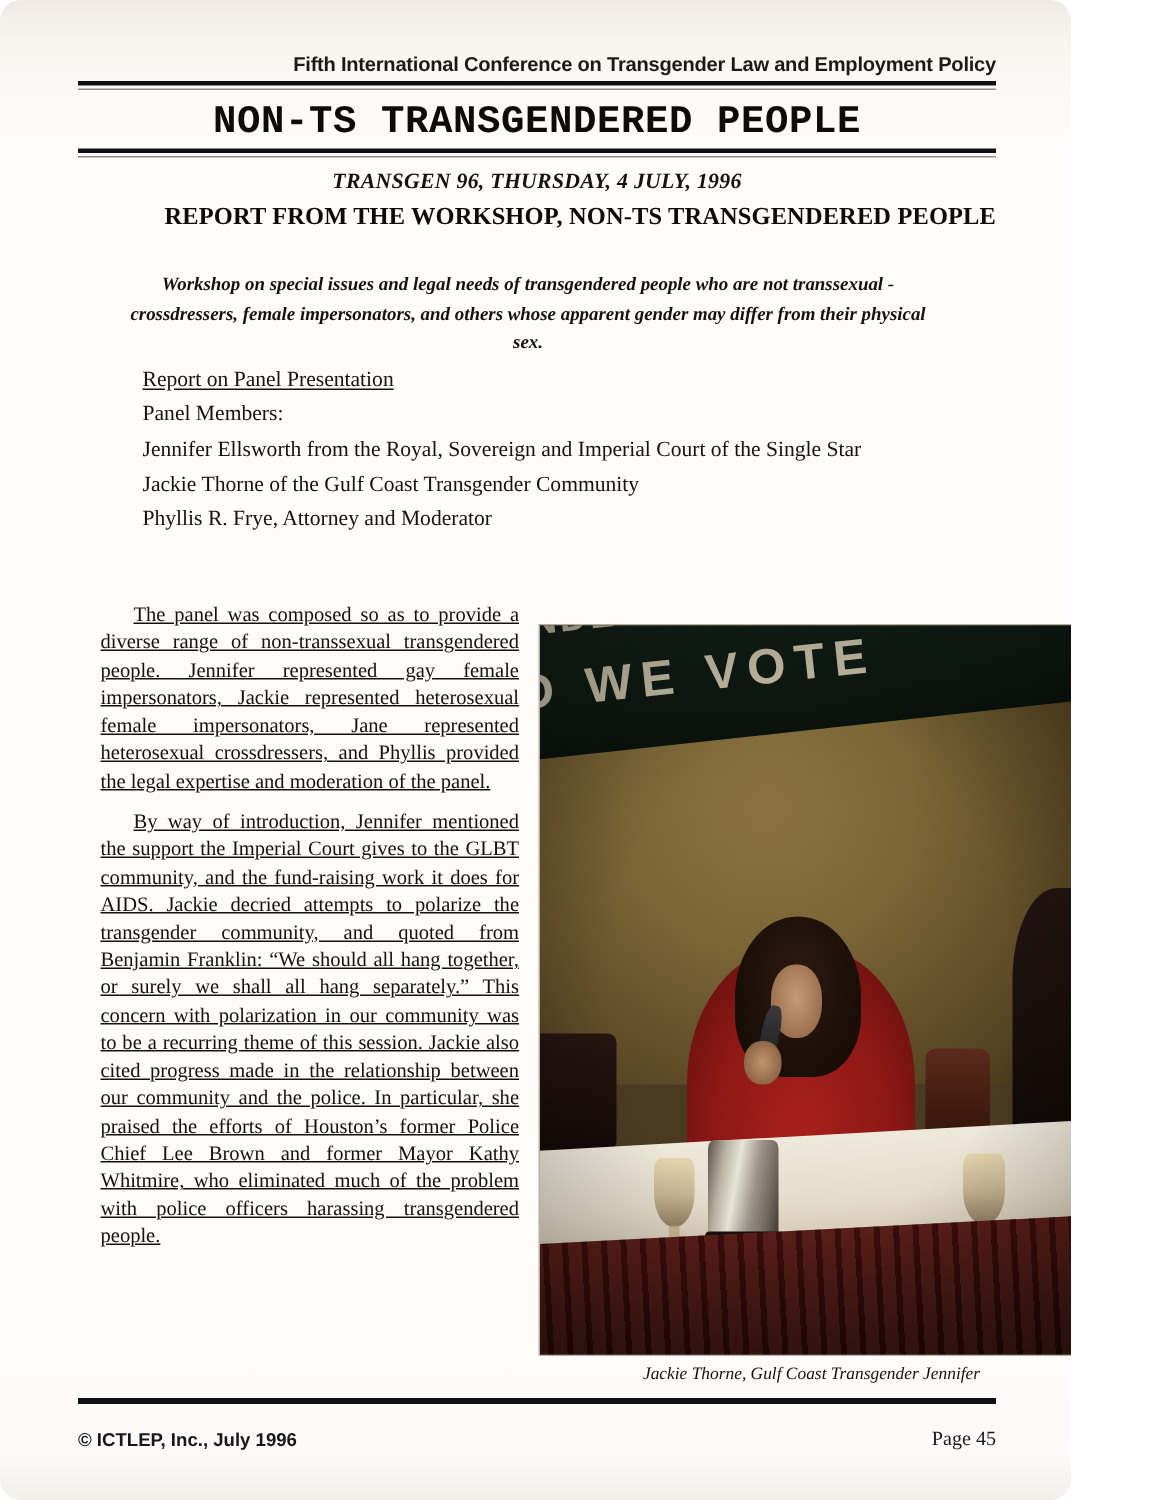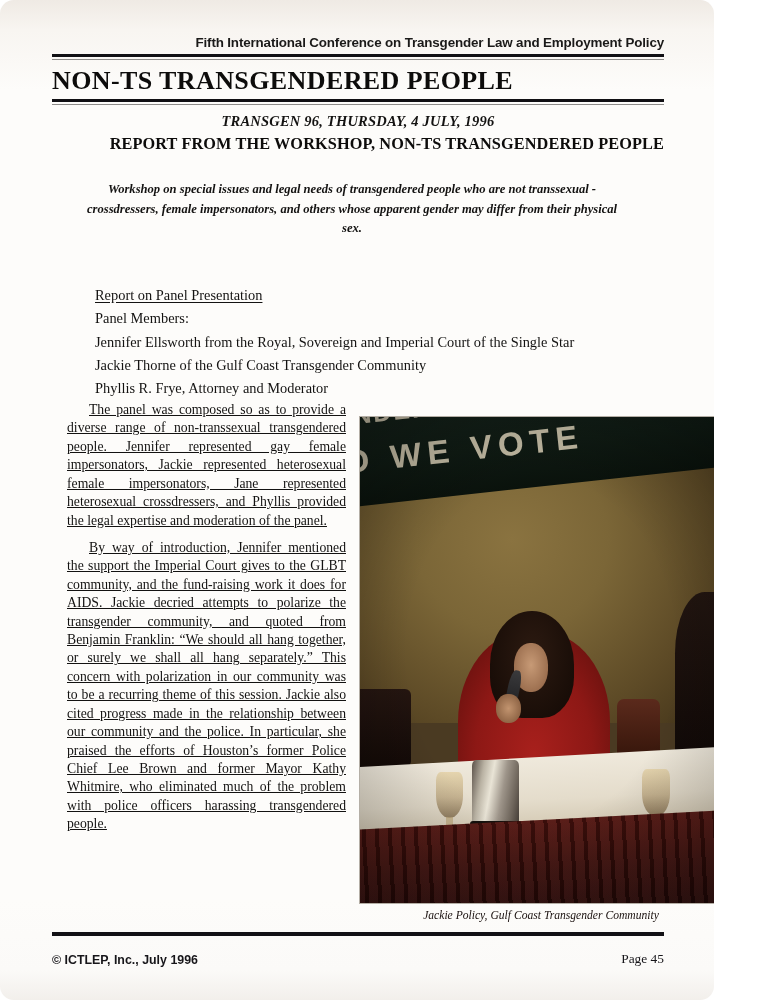--- a/index.html
+++ b/index.html
@@ -59,21 +59,22 @@
   }
   .rule-double::after {
     content: "";
     position: absolute;
     left: 0; right: 0; top: 5px;
     height: 1.4px;
     background: #8e8c8a;
   }
 
   .doc-title {
-    font-family: Liberation Serif, serif;
+    text-align: center;
+    font-family: Liberation Mono, monospace;
     font-weight: bold;
     font-size: 26px;
     letter-spacing: 0.4px;
     margin: 5px 0 1px 0;
     color: #0d0c0b;
   }
 
   .doc-subtitle {
     text-align: center;
     font-style: italic;
@@ -117,21 +118,20 @@
     left: 95px;
     top: 242px;
     right: 60px;
     font-size: 14.4px;
     line-height: 1.62;
     color: #141312;
   }
   .panel-heading {
     text-decoration: underline;
     text-underline-offset: 2px;
-    margin-top: 42px;
   }
   .panel-line { white-space: nowrap; }
 
   
   .body-column {
     position: absolute;
     left: 67px;
     top: 401px;
     width: 279px;
     font-size: 13.7px;
@@ -430,21 +430,21 @@
       <div class="ph-face"></div>
       <div class="ph-mic"></div>
       <div class="ph-hand"></div>
       <div class="ph-table"></div>
       <div class="ph-glass g1"></div>
       <div class="ph-pitcher"></div>
       <div class="ph-glass g2"></div>
       <div class="ph-skirt"></div>
       <div class="ph-vignette"></div>
     </div>
-    <div class="photo-caption">Jackie Policy, Gulf Coast Transgender Community</div>
+    <div class="photo-caption">Jackie Thorne, Gulf Coast Transgender Jennifer</div>
   </div>
 
   <div class="footer-rule"></div>
   <div class="footer">
     <div class="footer-left">© ICTLEP, Inc., July 1996</div>
     <div class="footer-right">Page 45</div>
   </div>
 
 </div>
 

